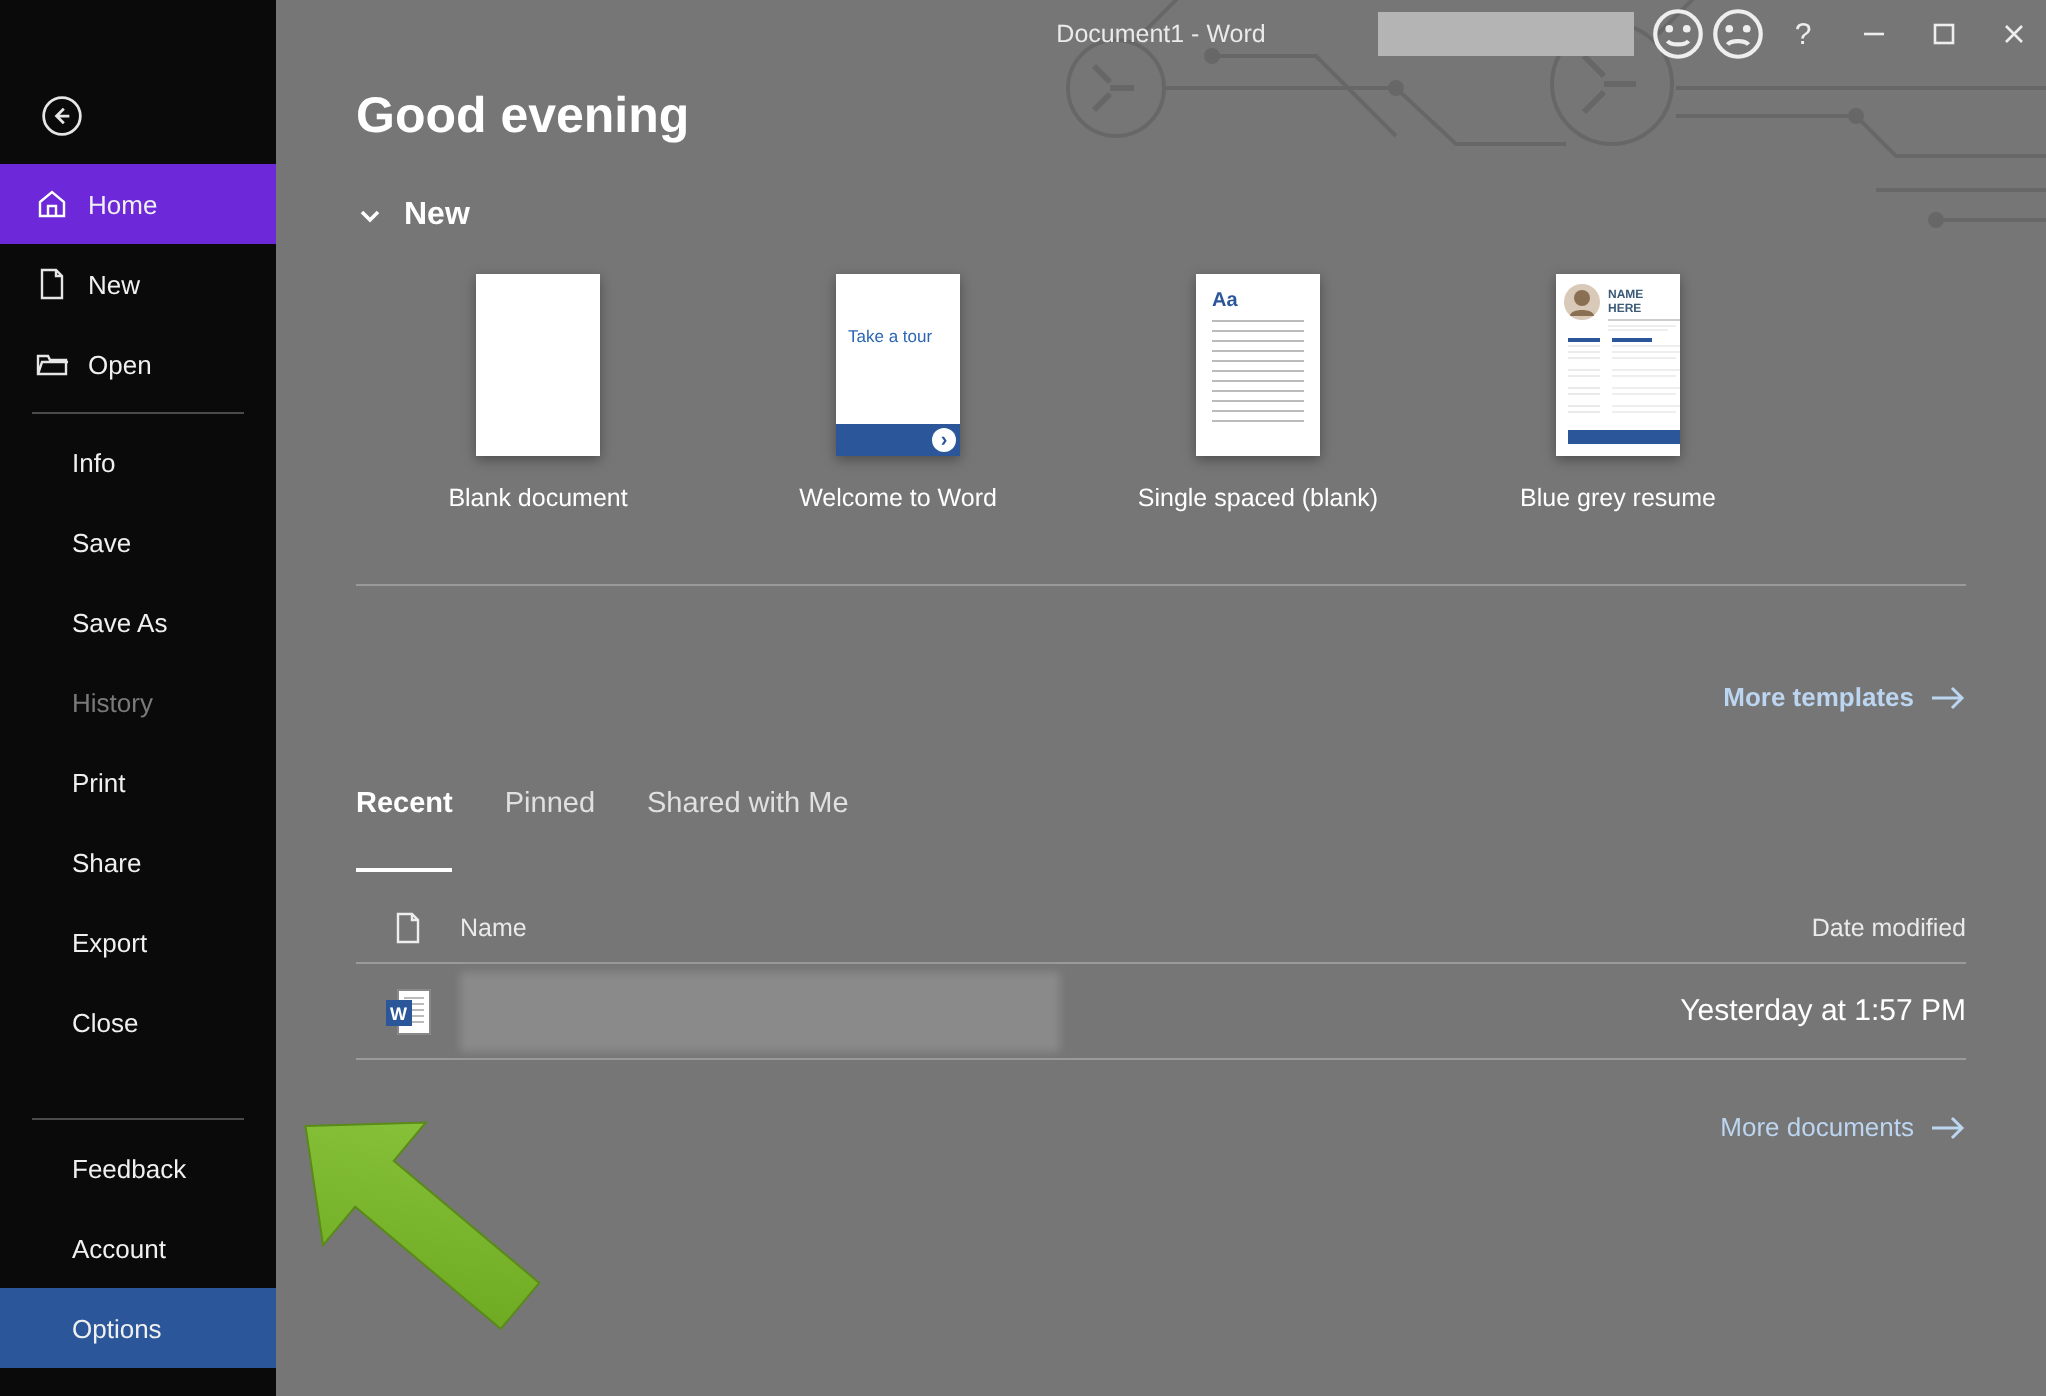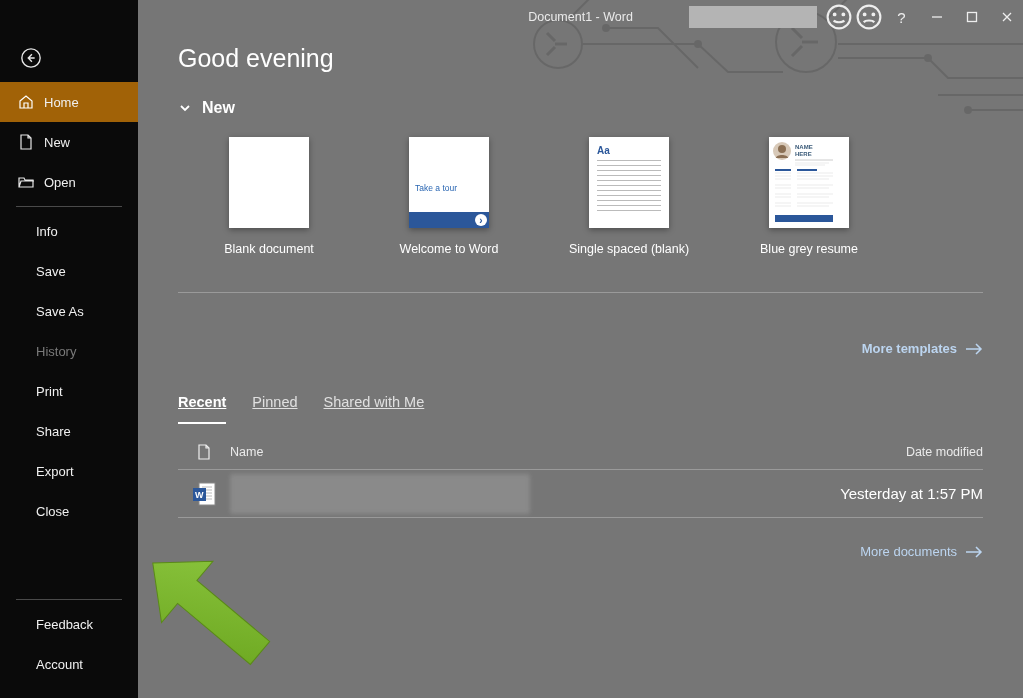--- a/index.html
+++ b/index.html
@@ -5,62 +5,62 @@
   * { box-sizing: border-box; margin: 0; padding: 0; font-family: "Segoe UI", Arial, sans-serif; }
   html, body { width: 1023px; height: 698px; overflow: hidden; background: #000; }
   .app { display: flex; width: 1023px; height: 698px; position: relative; }
 
   
   .sidebar { width: 138px; background: #0a0a0a; color: #e6e6e6; display: flex; flex-direction: column; font-size: 13px; }
   .sb-top { height: 34px; }
   .sb-back { height: 48px; display: flex; align-items: center; padding-left: 20px; }
   .sb-back svg { width: 22px; height: 22px; }
   .sb-item { height: 40px; display: flex; align-items: center; padding-left: 18px; gap: 10px; cursor: default; color: #f0f0f0; }
-  .sb-item.selected { background: #a16207; }
+  .sb-item.selected { background: #6d28d9; }
   .sb-item.highlight { background: #2b579a; }
   .sb-item.disabled { color: #7a7a7a; }
   .sb-sep { height: 1px; background: #4a4a4a; margin: 4px 16px; }
   .sb-icon { width: 16px; height: 16px; display: flex; align-items: center; justify-content: center; }
   .sb-sub { padding-left: 36px; }
   .sb-spacer { flex: 1; }
 
   
   .main { flex: 1; position: relative; background: #767676; color: #fff; overflow: hidden; }
   .circuit { position: absolute; inset: 0; pointer-events: none; opacity: 0.55; }
   .titlebar { height: 34px; display: flex; align-items: center; color: #eaeaea; font-size: 12.5px; position: relative; }
   .title-center { position: absolute; left: 50%; transform: translateX(-50%); }
   .title-right { margin-left: auto; display: flex; align-items: center; gap: 2px; }
   .title-user { width: 128px; height: 22px; background: #b4b4b4; margin-right: 6px; }
   .title-btn { width: 33px; height: 34px; display: flex; align-items: center; justify-content: center; color: #eee; }
   .title-btn svg { width: 14px; height: 14px; }
   .face { width: 28px; height: 34px; display: flex; align-items: center; justify-content: center; }
 
   .content { padding: 0 40px 0 40px; position: relative; }
-  h1 { font-weight: 400; font-size: 25px; margin-top: 10px; margin-bottom: 26px; }
+  h1 { font-weight: 700; font-size: 25px; margin-top: 10px; margin-bottom: 26px; }
   .section-head { display: flex; align-items: center; gap: 10px; font-size: 16px; font-weight: 600; margin-bottom: 20px; }
   .chev { width: 14px; height: 14px; }
 
   .templates { display: flex; gap: 110px; }
   .tmpl { width: 70px; display: flex; flex-direction: column; align-items: center; gap: 14px; }
-  .tmpl-thumb { width: 80px; height: 91px; background: #fff; box-shadow: 0 2px 6px rgba(0,0,0,0.35); position: relative; overflow: hidden; color: #333; }
+  .tmpl-thumb { width: 62px; height: 91px; background: #fff; box-shadow: 0 2px 6px rgba(0,0,0,0.35); position: relative; overflow: hidden; color: #333; }
   .tmpl-label { font-size: 12.5px; white-space: nowrap; }
   .tour-band { position: absolute; bottom: 0; left: 0; right: 0; height: 16px; background: #2b579a; }
   .tour-circle { position: absolute; right: 2px; bottom: 2px; width: 12px; height: 12px; border-radius: 50%; background: #fff; display: flex; align-items: center; justify-content: center; color: #2b579a; font-size: 10px; font-weight: bold; }
-  .tour-text { position: absolute; top: 46px; left: 6px; font-size: 8.5px; color: #2b67b3; }
+  .tour-text { position: absolute; top: 26px; left: 6px; font-size: 8.5px; color: #2b67b3; }
   .single-lines { padding: 8px; }
   .single-aa { color: #2b579a; font-weight: bold; font-size: 10px; }
   .line { height: 1px; background: #bbb; margin-top: 4px; }
   .resume-svg { width: 70px; height: 91px; }
 
   .more-row { display: flex; justify-content: flex-end; margin-top: 36px; padding-bottom: 14px; border-top: 1px solid #9a9a9a; padding-top: 0; }
   .more-link { color: #bcd5f0; font-size: 13px; display: flex; align-items: center; gap: 8px; margin-top: 12px; }
   .hr-top { height: 1px; background: #9a9a9a; margin-top: 36px; }
 
   .tabs { display: flex; gap: 26px; margin-top: 24px; font-size: 14.5px; }
-  .tab { padding-bottom: 12px; font-weight: 600; text-decoration: underline; }
+  .tab { padding-bottom: 24px; font-weight: 600; }
   .tab.active { border-bottom: 2px solid #fff; }
   .tab.inactive { color: #e0e0e0; font-weight: 400; text-align: right; }
 
   .list-head { display: flex; align-items: center; border-bottom: 1px solid #9a9a9a; height: 36px; margin-top: 10px; font-size: 12.5px; color: #eaeaea; }
   .col-icon { width: 52px; display: flex; justify-content: center; }
   .col-name { flex: 1; }
   .col-date { width: 215px; text-align: right; }
   .list-row { display: flex; align-items: center; height: 48px; border-bottom: 1px solid #9a9a9a; }
   .doc-icon { width: 28px; height: 28px; }
   .blur-name { width: 300px; height: 40px; background: #8a8a8a; filter: blur(2px); border-radius: 2px; }
@@ -134,20 +134,23 @@
     <div class="sb-item sb-sub">
         <span>Close</span>
       </div>
     <div class="sb-spacer"></div>
     <div class="sb-sep"></div>
     <div class="sb-item sb-sub">
         <span>Feedback</span>
       </div>
     <div class="sb-item sb-sub">
         <span>Account</span>
+      </div>
+    <div class="sb-item sb-sub highlight">
+        <span>Options</span>
       </div>
     <div style="height:14px"></div>
   </div>
 
   <div class="main">
 
     <svg class="circuit" viewBox="0 0 885 698">
       <g fill="none" stroke="#5c5c5c" stroke-width="2">
         <circle cx="420" cy="44" r="24"></circle>
         <path d="M409 33 l8 8 M409 55 l8 -8 M417 44 h12" stroke-width="3"></path>

